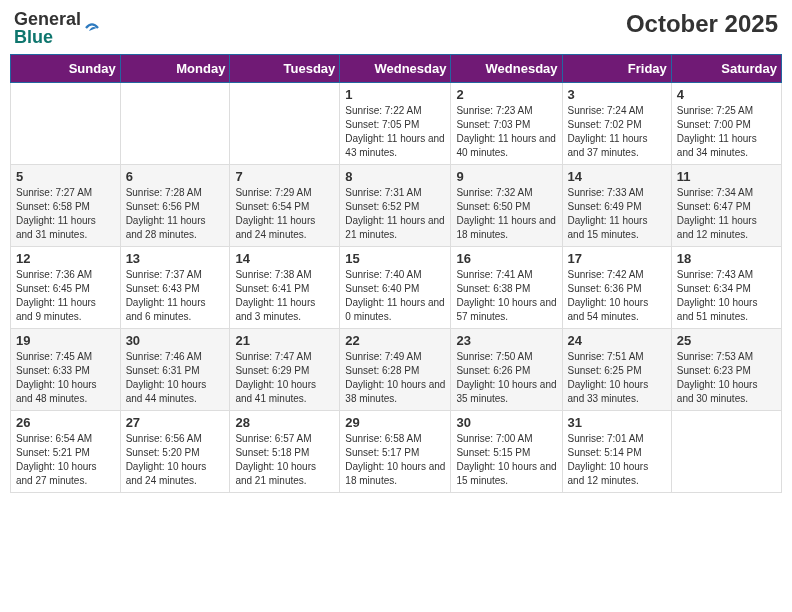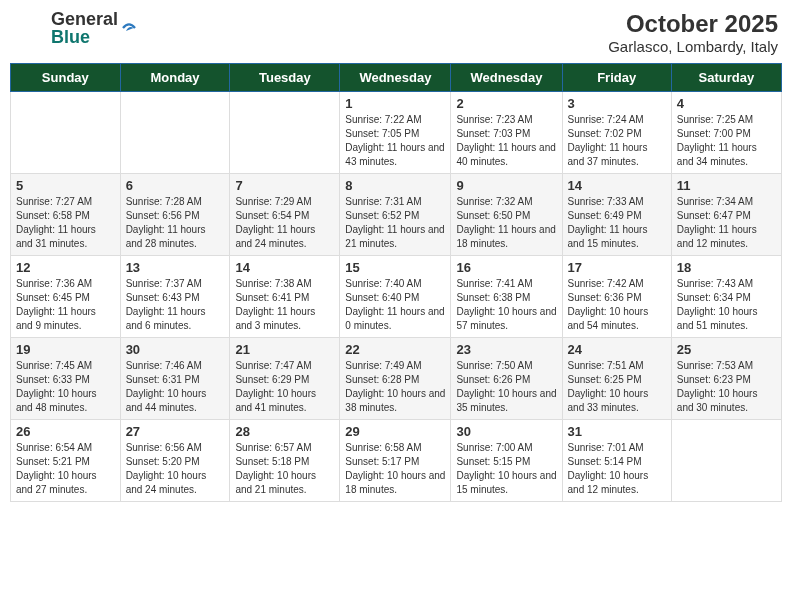--- a/index.html
+++ b/index.html
@@ -48,26 +48,26 @@
     .location {
       font-size: 15px;
       color: #333;
     }
     .calendar {
       width: 100%;
       border-collapse: collapse;
       border: 1px solid #ccc;
     }
     .calendar th {
-      background-color: #14532d;
+      background-color: #701a75;
       color: #fff;
       font-size: 13px;
       font-weight: bold;
       padding: 6px 4px;
-      text-align: center;
+      text-align: right;
       border: 1px solid #2266a0;
     }
     .calendar td {
       vertical-align: top;
       padding: 4px 5px;
       border: 1px solid #ddd;
       width: 113px;
       min-height: 80px;
       font-size: 10.5px;
       color: #333;
@@ -92,33 +92,32 @@
       background: #fff !important;
     }
     .row-stripe td { background: #f0f0f0; }
   </style>
 </head>
 <body>
 
 <div class="header">
   <div class="logo">
     <div style="display:flex;align-items:center;">
-      <div style="line-height:1;margin-left:37px;">
+      <div style="line-height:1;">
         <span class="logo-text-general">General</span><br>
         <span class="logo-text-blue">Blue</span>
       </div>
       <svg class="logo-icon" viewBox="0 0 24 24" xmlns="http://www.w3.org/2000/svg">
         <path d="M4 12 Q12 2 20 12" fill="none" stroke="#2e7abf" stroke-width="3"></path>
         <path d="M8 16 Q12 8 18 12" fill="#2e7abf"></path>
       </svg>
     </div>
   </div>
   <div class="title-block">
     <div class="month-title">October 2025</div>
-    <div class="location">Garlasco, Lombardy, Italy</div>
   </div>
 </div>
 
 <table class="calendar">
   <thead>
     <tr>
     <th>Sunday</th>
         <th>Monday</th>
         <th>Tuesday</th>
         <th>Wednesday</th>

